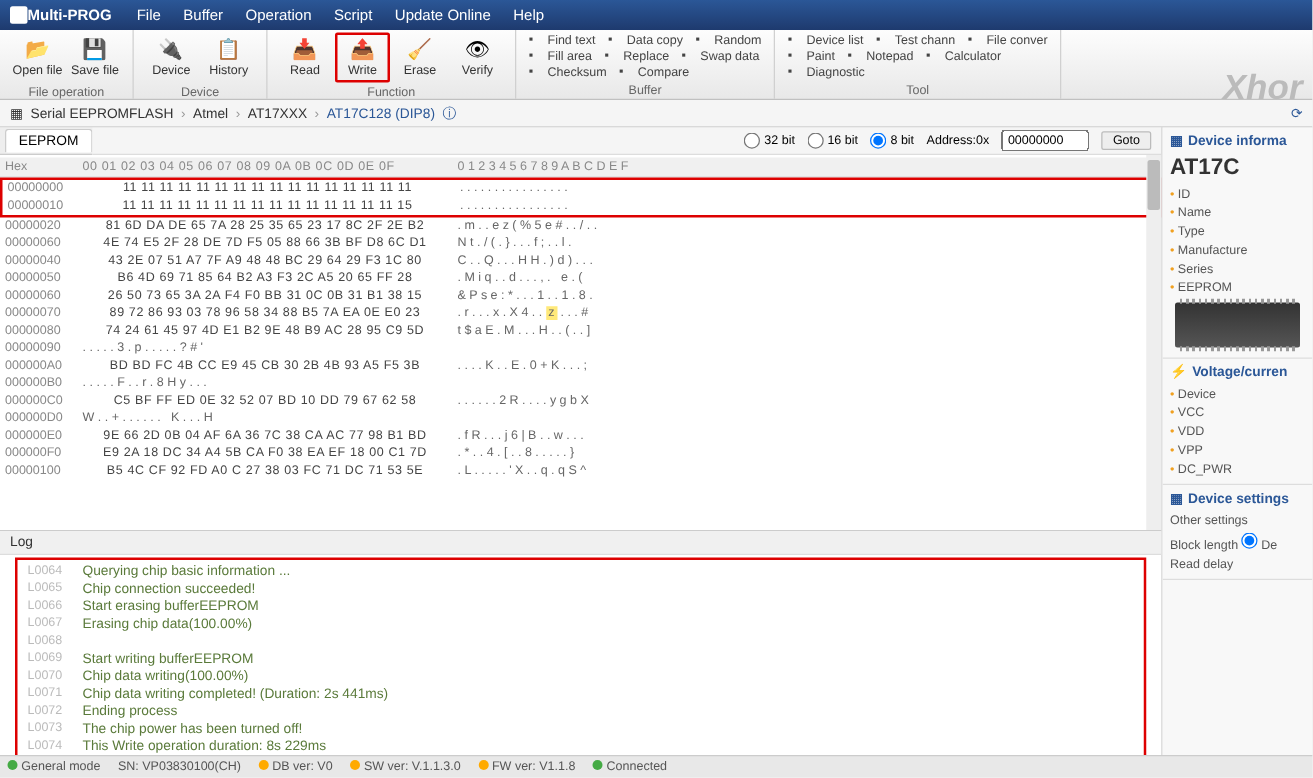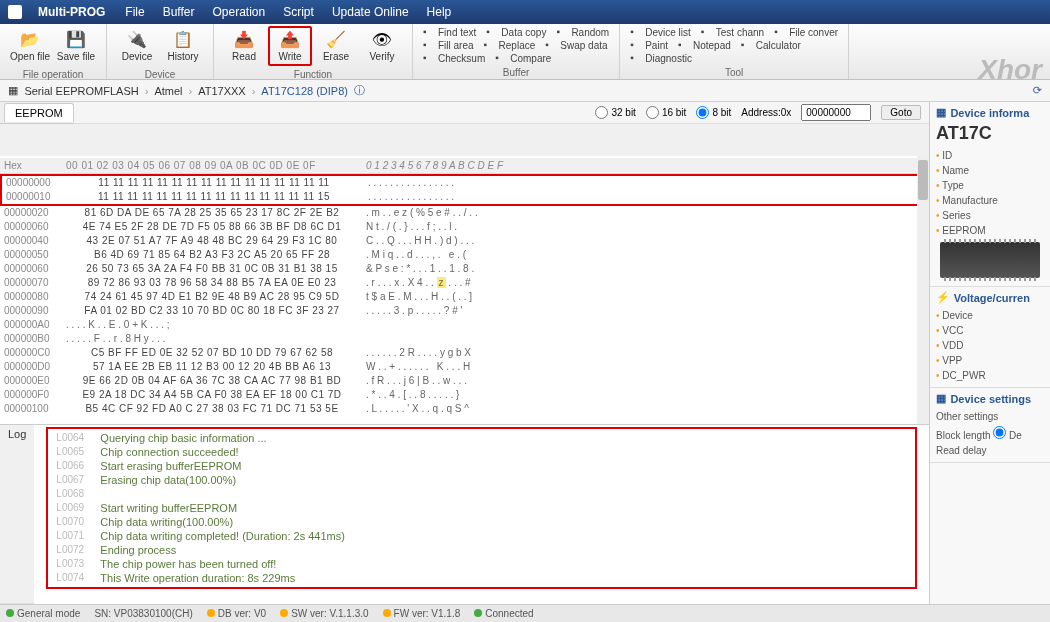--- a/index.html
+++ b/index.html
@@ -1,19 +1,19 @@
 <!DOCTYPE html>
 <html><head>
 <meta charset="utf-8">
 <style>
 * { margin: 0; padding: 0; box-sizing: border-box; font-family: 'Segoe UI', Arial, sans-serif; }
 body { background: #f0f0f0; width: 1050px; height: 622px; overflow: hidden; font-size: 11px; }
 
 .titlebar { background: linear-gradient(#2b5797, #1e3a6e); color: #fff; height: 24px; display: flex; align-items: center; padding: 0 8px; font-size: 12px; }
-.titlebar .logo { display:flex; align-items:center; gap:16px; font-weight:bold; margin-right:20px; }
+.titlebar .logo { display:flex; align-items:center; gap:0; font-weight:bold; margin-right:20px; }
 .titlebar .logo-icon { width:14px; height:14px; background:#fff; border-radius:2px; display:inline-block; position:relative; }
 .titlebar .menu { display:flex; gap:18px; }
 .titlebar .menu span { cursor:pointer; }
 
 .ribbon { background: linear-gradient(#fdfdfd,#e8e8e8); height: 56px; border-bottom:1px solid #c0c0c0; display:flex; position:relative; }
 .ribbon-group { display:flex; flex-direction:column; align-items:center; border-right:1px solid #d0d0d0; padding:0 4px; position:relative; }
 .ribbon-group .items { display:flex; gap:2px; padding:2px 4px; }
 .ribbon-group .label { font-size:10px; color:#666; text-align:center; padding:1px 0; }
 .rbtn { display:flex; flex-direction:column; align-items:center; justify-content:center; width:44px; height:40px; cursor:pointer; border-radius:2px; }
 .rbtn .ic { width:20px; height:18px; margin-bottom:2px; display:flex; align-items:center; justify-content:center; font-size:16px; }
@@ -37,33 +37,33 @@
 .right { width:120px; background:#f8f8f8; display:flex; flex-direction:column; overflow:hidden; }
 
 .tabbar { height:22px; background:#eee; border-bottom:1px solid #ccc; display:flex; align-items:center; }
 .tab { padding:3px 10px; background:#fff; border:1px solid #ccc; border-bottom:none; font-size:11px; margin-left:4px; border-radius:3px 3px 0 0; }
 
 .toolbar2 { height:22px; background:#f5f5f5; border-bottom:1px solid #ddd; display:flex; align-items:center; justify-content:flex-end; padding:0 8px; gap:10px; font-size:10px; }
 .toolbar2 label { display:flex; align-items:center; gap:3px; }
 .toolbar2 .goto { background:#eee; border:1px solid #bbb; padding:1px 8px; cursor:pointer; border-radius:2px; }
 .toolbar2 input[type=text] { width:70px; font-size:10px; padding:1px 3px; }
 
-.hexview { flex:1; overflow:auto; background:#fff; font-family:'Consolas','Courier New',monospace; font-size:11px; color:#555; position:relative; padding:2px 0;margin-top:32px; }
+.hexview { flex:1; overflow:auto; background:#fff; font-family:'Consolas','Courier New',monospace; font-size:11px; color:#555; position:relative; padding:2px 0; }
 .hexhdr { display:flex; background:#f0f0f0; border-bottom:1px solid #ddd; }
 .hexhdr .addr { width:62px; padding:2px 4px; color:#888; font-size:10px; }
 .hexhdr .bytes { width:300px; padding:2px 4px; color:#888; letter-spacing:0.5px; font-size:10px; }
-.hexhdr .ascii { padding:2px 4px; color:#888; font-size:10px;font-style:italic; }
+.hexhdr .ascii { padding:2px 4px; color:#888; font-size:10px; }
 .hexrow { display:flex; line-height:14px; }
 .hexrow .addr { width:62px; padding:0 4px; color:#888; font-size:10px; }
 .hexrow .bytes { width:300px; padding:0 4px; color:#444; white-space:pre; font-size:10px; letter-spacing:0.5px;text-align:center; }
 .hexrow .ascii { padding:0 4px; color:#666; white-space:pre; font-size:10px; }
 .hex-highlight-box { border:2px solid #d00; position:relative; }
 .caret-cell { background:#ffe97a; padding:0 2px; }
 
-.logpanel { height:180px; border-top:1px solid #ccc; background:#fff; display:flex; flex-direction:row; }
+.logpanel { height:180px; border-top:1px solid #ccc; background:#fff; display:flex; flex-direction:column; }
 .logtitle { padding:3px 8px; font-size:11px; color:#333; background:#f0f0f0; border-bottom:1px solid #ddd; }
 .logbody { flex:1; overflow:auto; font-family:'Consolas','Courier New',monospace; font-size:11px; padding:2px 0; position:relative; }
 .logrow { display:flex; line-height:14px; }
 .logrow .ln { width:50px; color:#bbb; padding:0 6px; font-size:10px; }
 .logrow .txt { color:#5a7a3a; white-space:pre; }
 .log-highlight { border:2px solid #d00; padding:2px; margin:0 12px; }
 
 .rpanel { border-bottom:1px solid #ddd; padding:4px 6px; }
 .rpanel .hdr { font-size:11px; color:#2b5797; font-weight:bold; margin-bottom:4px; display:flex; align-items:center; gap:4px; }
 .rpanel .big { font-size:18px; font-weight:bold; color:#333; margin:4px 0; }
@@ -264,39 +264,38 @@
           <div class="bytes">89 72 86 93 03 78 96 58 34 88 B5 7A EA 0E E0 23</div>
           <div class="ascii">. r . . . x . X 4 . . <span class="caret-cell">z</span> . . . #</div>
         </div>
         <div class="hexrow">
           <div class="addr">00000080</div>
           <div class="bytes">74 24 61 45 97 4D E1 B2 9E 48 B9 AC 28 95 C9 5D</div>
           <div class="ascii">t $ a E . M . . . H . . ( . . ]</div>
         </div>
         <div class="hexrow">
           <div class="addr">00000090</div>
-          <div class="bytes">FA 01 02 BD C2 33 10 70 BD 0C 80 18 FC 3F 23 27</div>
           <div class="ascii">. . . . . 3 . p . . . . . ? # '</div>
         </div>
         <div class="hexrow">
           <div class="addr">000000A0</div>
+          <div class="bytes">BD BD FC 4B CC E9 45 CB 30 2B 4B 93 A5 F5 3B</div>
           <div class="ascii">. . . . K . . E . 0 + K . . . ;</div>
         </div>
         <div class="hexrow">
           <div class="addr">000000B0</div>
           <div class="ascii">. . . . . F . . r . 8 H y . . .</div>
         </div>
         <div class="hexrow">
           <div class="addr">000000C0</div>
           <div class="bytes">C5 BF FF ED 0E 32 52 07 BD 10 DD 79 67 62 58</div>
           <div class="ascii">. . . . . . 2 R . . . . y g b X</div>
         </div>
         <div class="hexrow">
           <div class="addr">000000D0</div>
-          <div class="bytes">57 1A EE 2B EB 11 12 B3 00 12 20 4B BB A6 13</div>
           <div class="ascii">W . . + . . . . . .   K . . . H</div>
         </div>
         <div class="hexrow">
           <div class="addr">000000E0</div>
           <div class="bytes">9E 66 2D 0B 04 AF 6A 36 7C 38 CA AC 77 98 B1 BD</div>
           <div class="ascii">. f R . . . j 6 | B . . w . . .</div>
         </div>
         <div class="hexrow">
           <div class="addr">000000F0</div>
           <div class="bytes">E9 2A 18 DC 34 A4 5B CA F0 38 EA EF 18 00 C1 7D</div>

